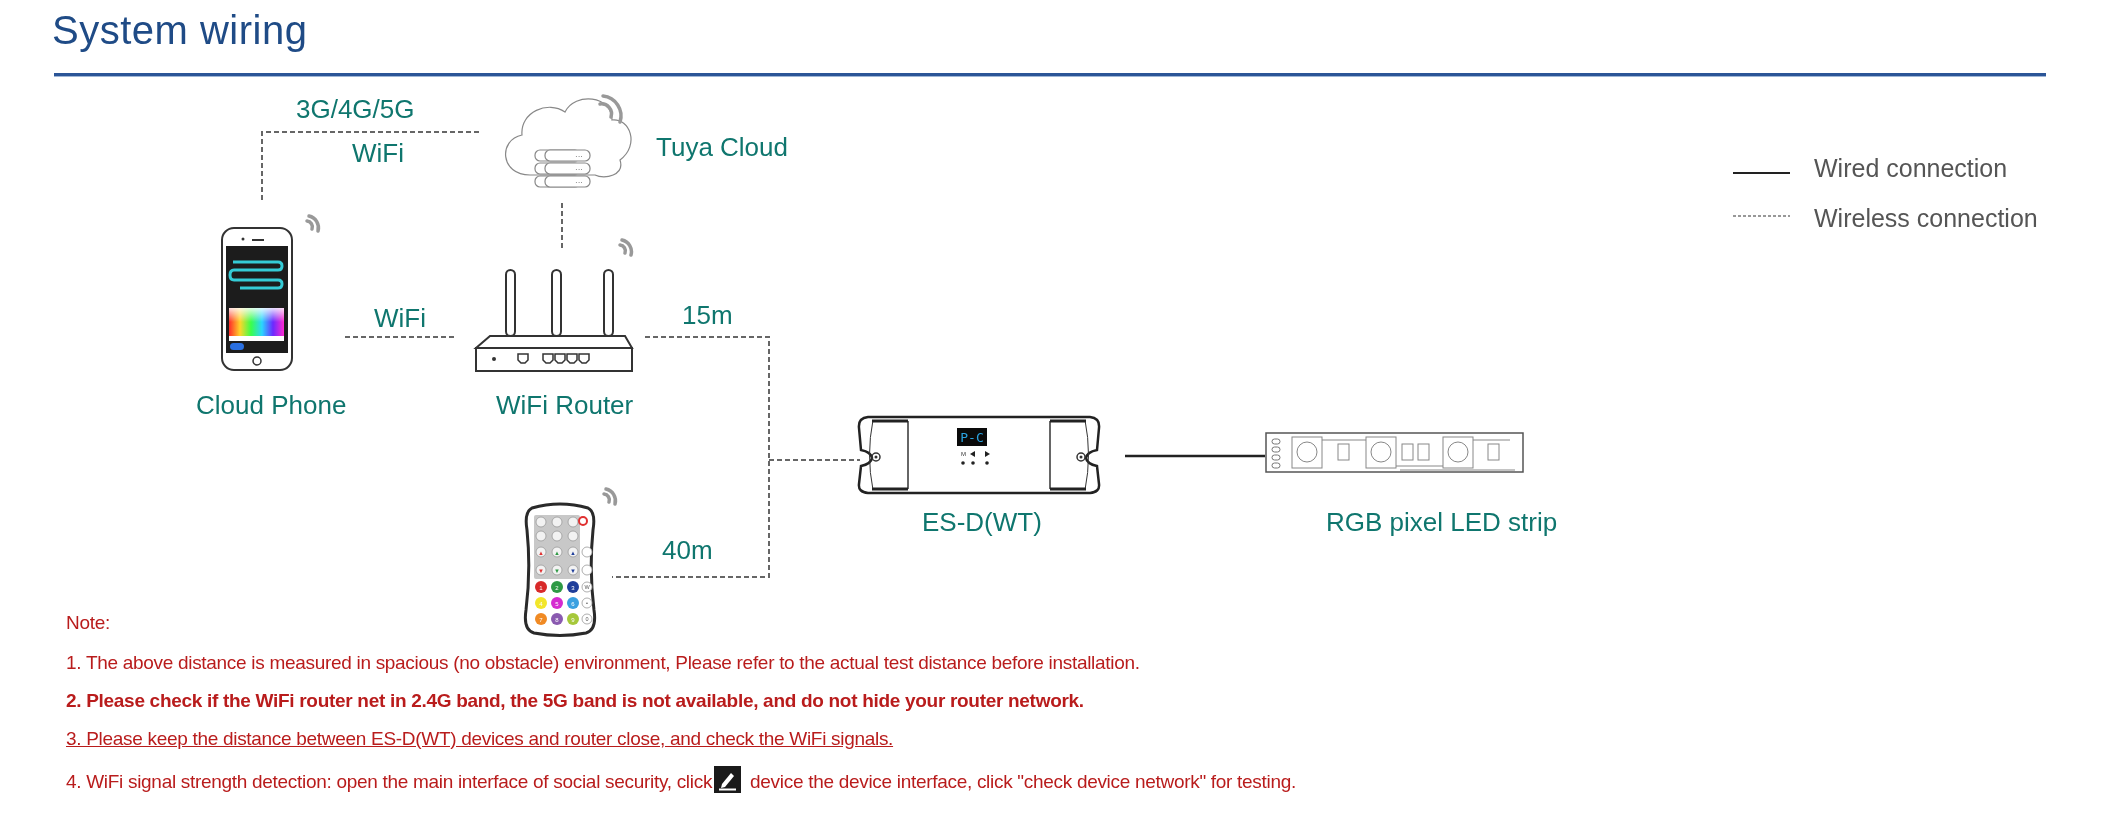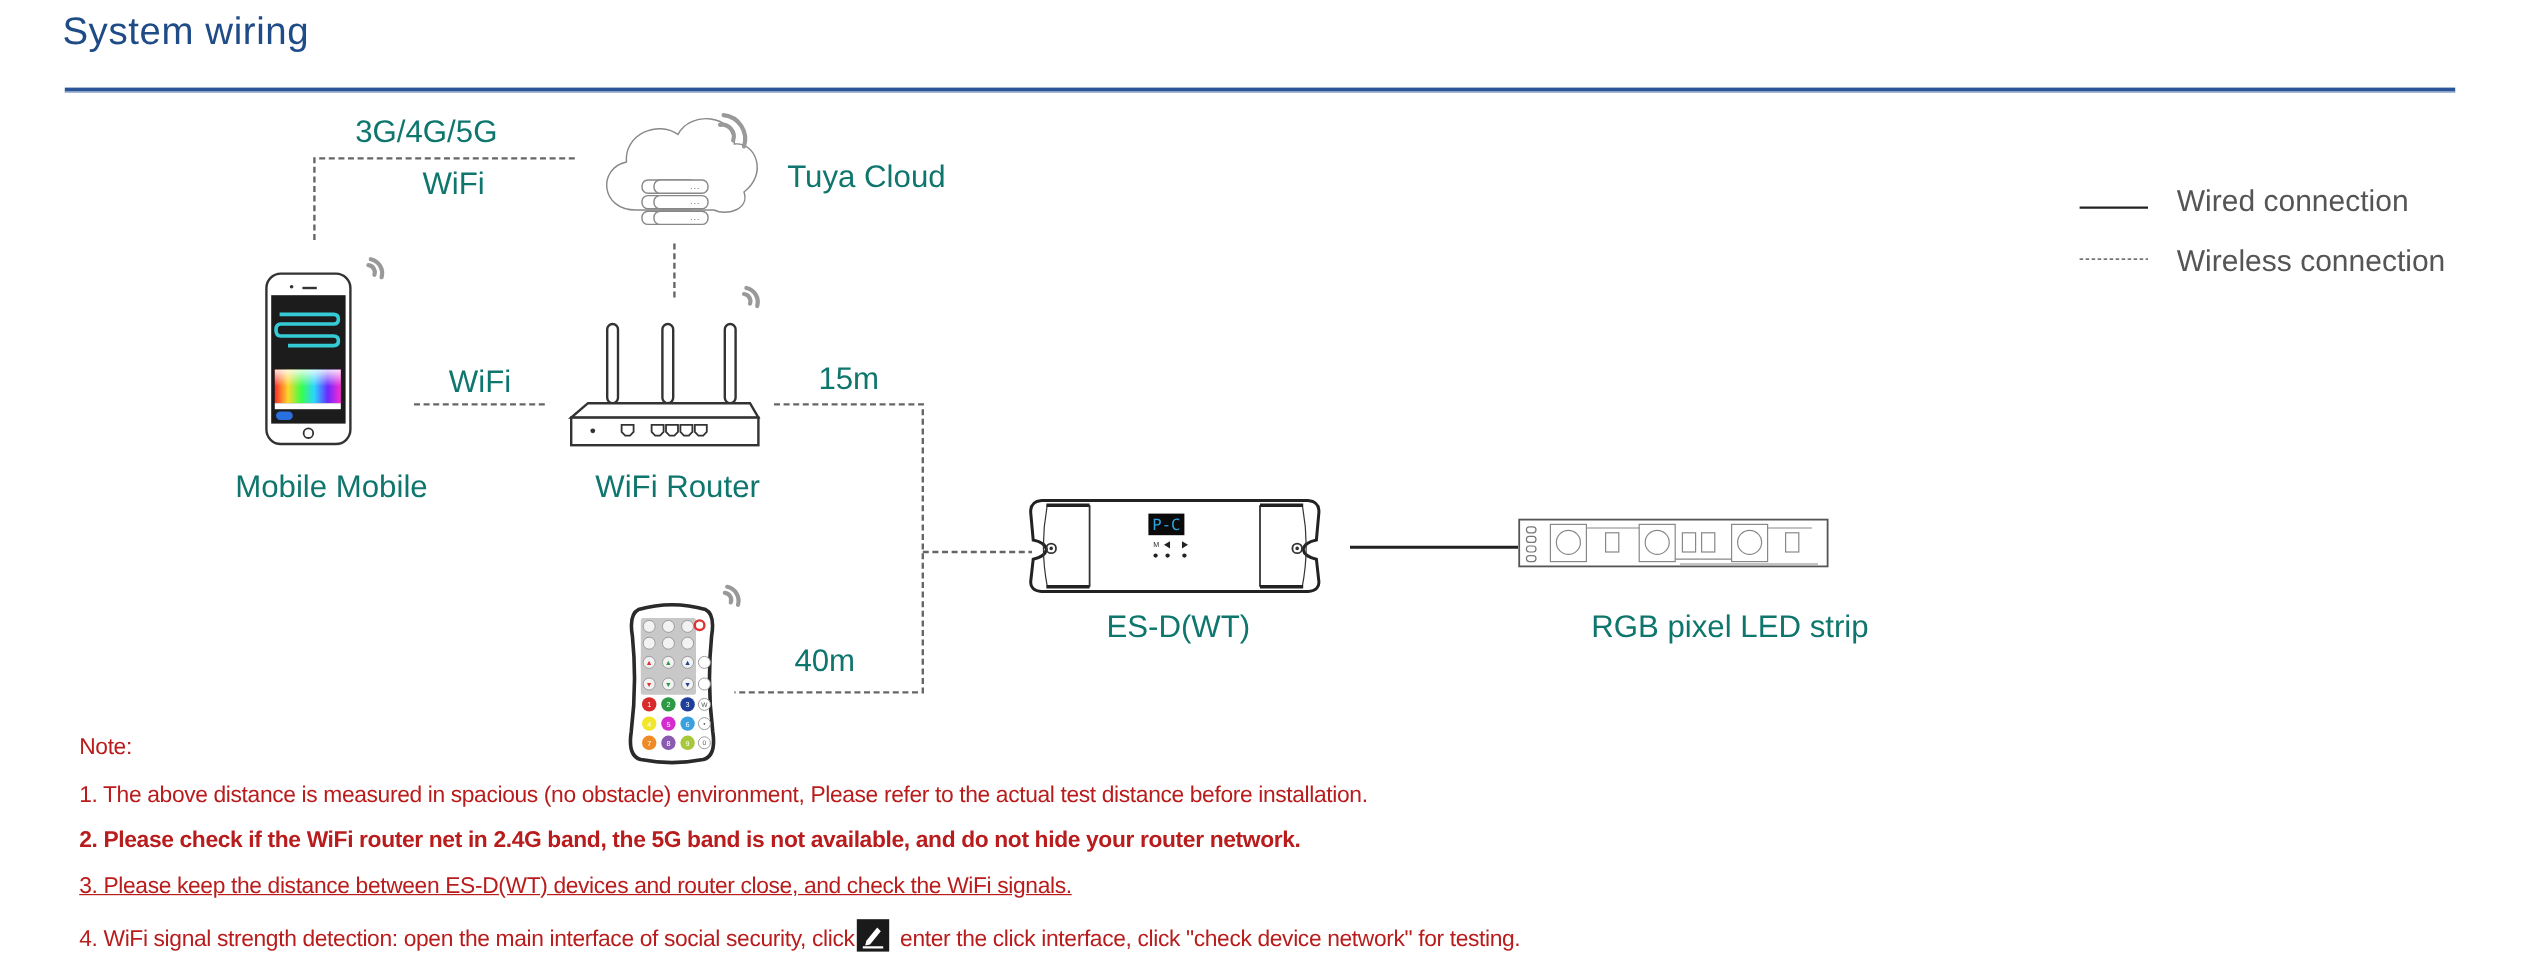--- a/index.html
+++ b/index.html
@@ -1,19 +1,19 @@
 <!DOCTYPE html>
 <html><head>
 <meta charset="utf-8">
 <style>
   html, body { margin:0; padding:0; background:#ffffff; }
   body { width:2122px; height:814px; position:relative; overflow:hidden;
          font-family:"Liberation Sans", sans-serif; color:#3a3a3a; }
   .abs { position:absolute; }
-  .title { left:52px; top:8px; font-size:32px; color:#1f4b86; letter-spacing:0.5px; }
+  .title { left:52px; top:8px; font-size:40px; color:#1f4b86; letter-spacing:0.5px; }
   .rule { left:54px; top:73px; width:1992px; height:3px; background:#2b5597; border-bottom:1px solid #9fb6d6; }
   .lbl { font-size:26px; color:#0f766e; white-space:nowrap; font-weight:300; }
   .legend-text { font-size:25px; color:#555; white-space:nowrap; }
   .note { left:66px; font-size:19px; color:#b91c1c; white-space:nowrap; letter-spacing:-0.3px; }
   .edit-icon { display:inline-block; width:27px; height:27px; background:#1a1a1a; vertical-align:-5px; position:relative; margin:0 4px 0 2px; }
   svg.diagram { position:absolute; left:0; top:0; }
 </style>
 </head>
 <body>
 
@@ -221,32 +221,32 @@
   </g>
   <g>
     <line x1="1733" y1="216" x2="1790" y2="216" stroke="#777" stroke-width="1.5" stroke-dasharray="3 2"></line>
   </g>
 </svg>
 
 <div class="abs lbl" style="left:296px;top:94px;">3G/4G/5G</div>
 <div class="abs lbl" style="left:352px;top:138px;">WiFi</div>
 <div class="abs lbl" style="left:656px;top:132px;">Tuya Cloud</div>
 <div class="abs lbl" style="left:374px;top:303px;">WiFi</div>
-<div class="abs lbl" style="left:196px;top:390px;">Mobile Mobile</div>
+<div class="abs lbl" style="left:196px;top:390px;">Cloud Phone</div>
 <div class="abs lbl" style="left:496px;top:390px;">WiFi Router</div>
 <div class="abs lbl" style="left:682px;top:300px;">15m</div>
 <div class="abs lbl" style="left:662px;top:535px;">40m</div>
 <div class="abs lbl" style="left:922px;top:507px;">ES-D(WT)</div>
 <div class="abs lbl" style="left:1286px;top:507px;margin-left:40px;">RGB pixel LED strip</div>
 
 <div class="abs legend-text" style="left:1814px;top:154px;">Wired connection</div>
 <div class="abs legend-text" style="left:1814px;top:204px;">Wireless connection</div>
 
 <div class="abs note" style="top:612px;">Note:</div>
 <div class="abs note" style="top:652px;">1. The above distance is measured in spacious (no obstacle) environment, Please refer to the actual test distance before installation.</div>
 <div class="abs note" style="top:690px;font-weight:bold;">2. Please check if the WiFi router net in 2.4G band, the 5G band is not available, and do not hide your router network.</div>
 <div class="abs note" style="top:728px;text-decoration:underline;">3. Please keep the distance between ES-D(WT) devices and router close, and check the WiFi signals.</div>
 <div class="abs note" style="top:766px;">
   <span>4. WiFi signal strength detection: open the main interface of social security, click</span><span class="edit-icon"><svg width="27" height="27" viewBox="0 0 27 27">
         <path d="M8 18 L17 7 L20 10 L11 21 L7 22 Z" fill="#fff"></path>
         <line x1="5" y1="23.5" x2="22" y2="23.5" stroke="#fff" stroke-width="2"></line>
-      </svg></span><span> enter the click interface, click "check device network" for testing.</span>
+      </svg></span><span> device the device interface, click "check device network" for testing.</span>
 </div>
 
 </body></html>

